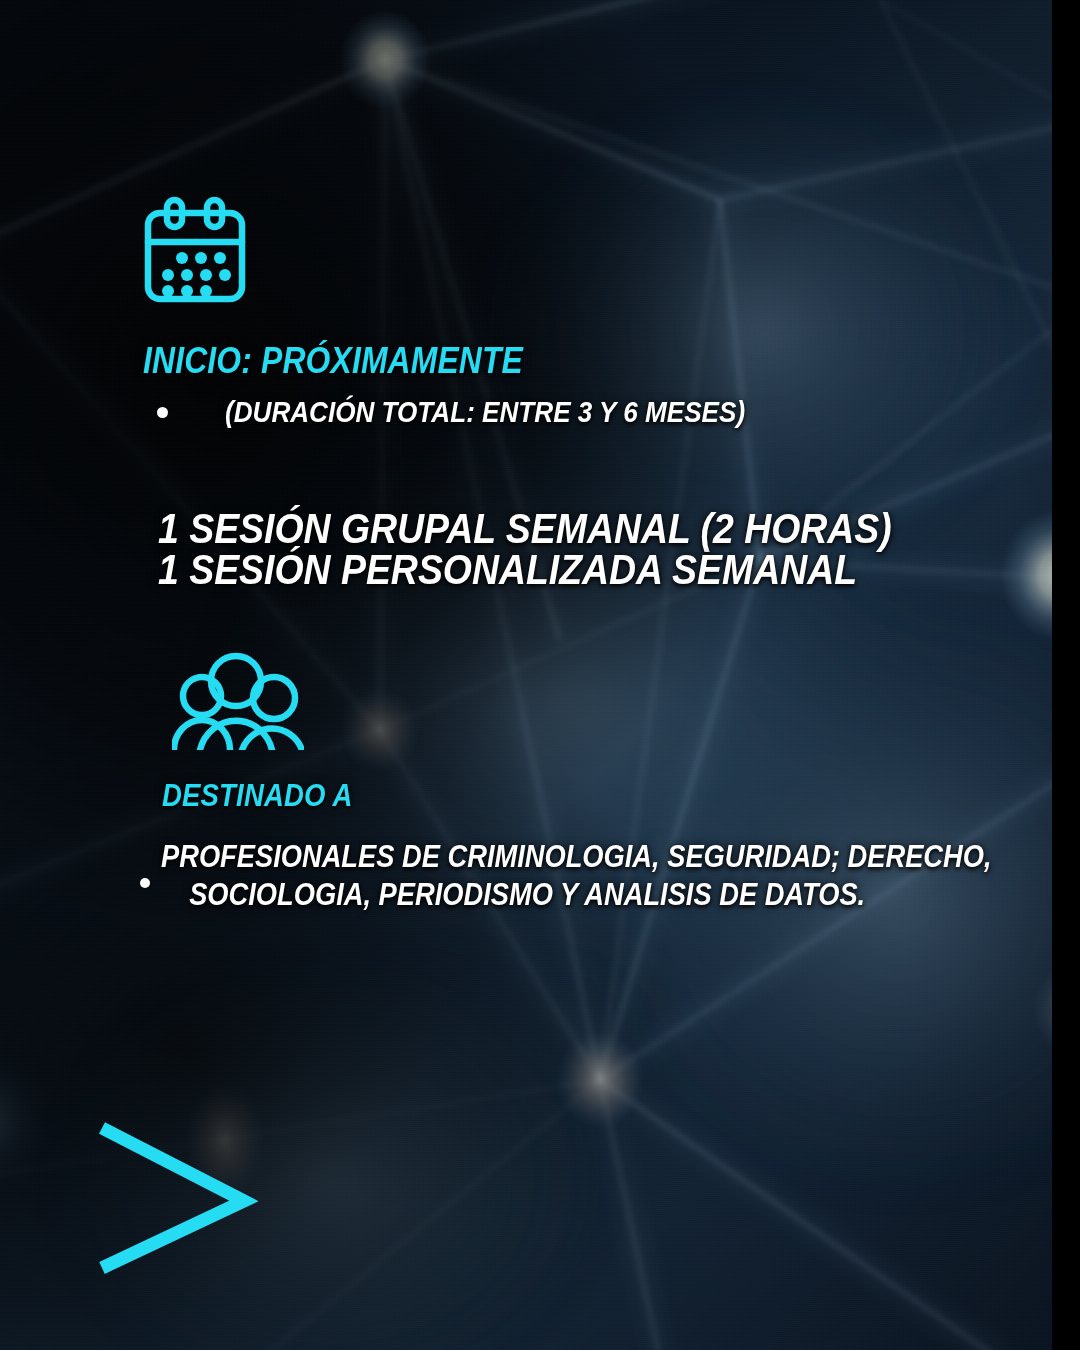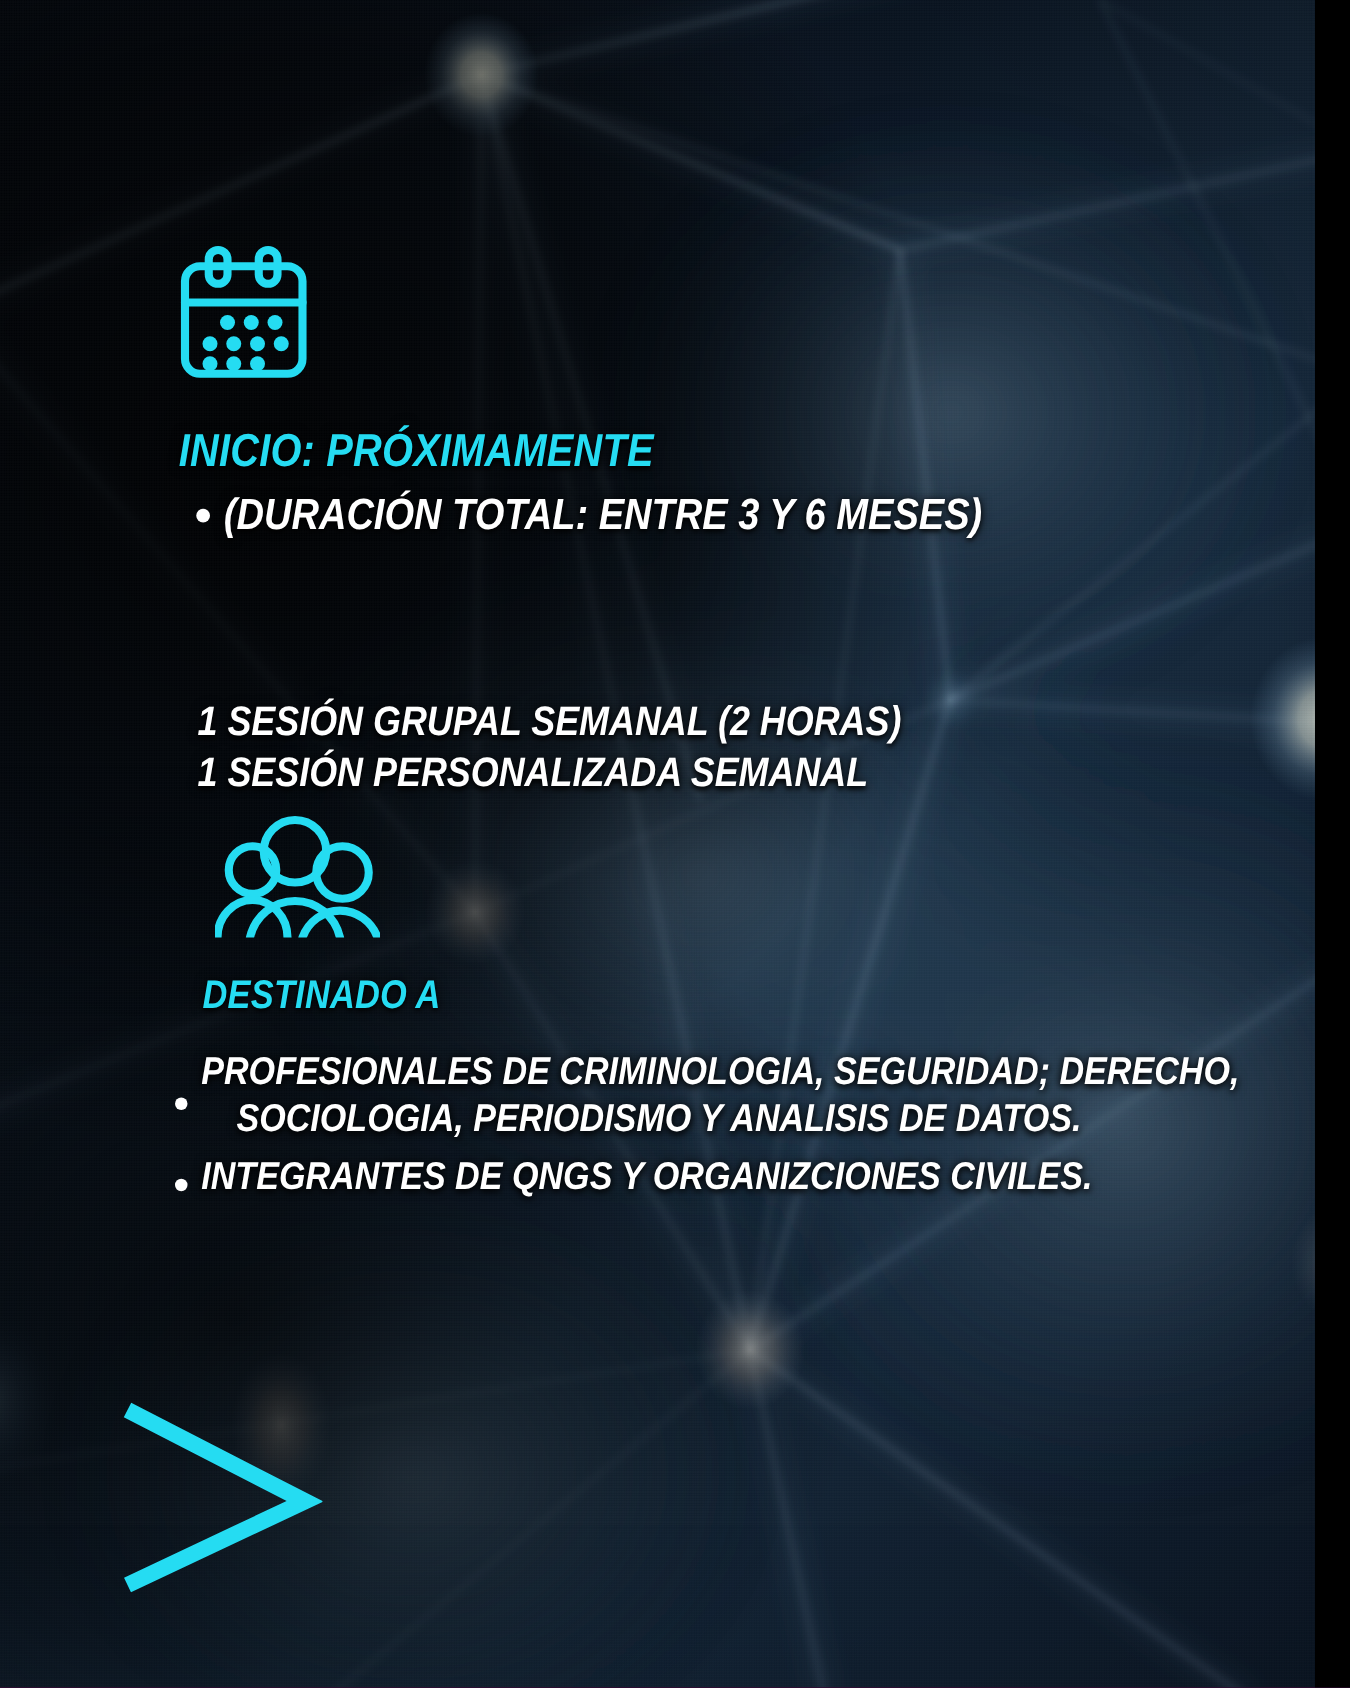--- a/index.html
+++ b/index.html
@@ -115,43 +115,43 @@
 
   
   #list-inicio {
     position: absolute;
     left: 157px;
     top: 392px;
   }
   #list-inicio .bullet-row {
     position: relative;
     left: 0;
-    font-size: 35px;
+    font-size: 30px;
     line-height: 40px;
+    gap: 46px;
   }
   #list-inicio .dot {
     width: 11px;
     height: 11px;
     margin-top: 15px;
     margin-right: 11px;
   }
   #list-inicio .row-text {
     display: inline-block;
     transform: scaleX(0.87);
     transform-origin: left center;
   }
 
   
   #sessions {
     position: absolute;
     left: 158px;
     top: 508px;
-    font-size: 33px;
+    font-size: 43px;
     line-height: 41px;
-    margin-top: 48px;
   }
   #sessions .session-line {
     display: block;
     transform: scaleX(0.87);
     transform-origin: left center;
     color: #ffffff;
     font-weight: bold;
     white-space: nowrap;
     text-shadow: 0 0 9px rgba(0,0,0,0.8), 0 2px 5px rgba(0,0,0,0.9);
   }
@@ -353,26 +353,20 @@
     <div class="heading" id="heading-destinado">DESTINADO A</div>
 
     <div id="list-destinado">
       <div class="bullet-row">
         <span class="dot"></span>
         <span class="row-text">
           <span class="l1">PROFESIONALES DE CRIMINOLOGIA, SEGURIDAD; DERECHO,</span>
           <span class="l2">SOCIOLOGIA, PERIODISMO Y ANALISIS DE DATOS.</span>
         </span>
       </div>
-      <div class="bullet-row">
-        <span class="dot"></span>
-        <span class="row-text">
-          <span class="l1">INTEGRANTES DE QNGS Y ORGANIZCIONES CIVILES.</span>
-        </span>
-      </div>
     </div>
 
     <svg class="chevron-mark" viewBox="0 0 170 160">
       <polyline points="14,10 156,83 14,150" fill="none" stroke="#25dcf2" stroke-width="13" stroke-linecap="butt" stroke-linejoin="miter"></polyline>
     </svg>
 
   </div>
 </div>
 
 </body></html>

